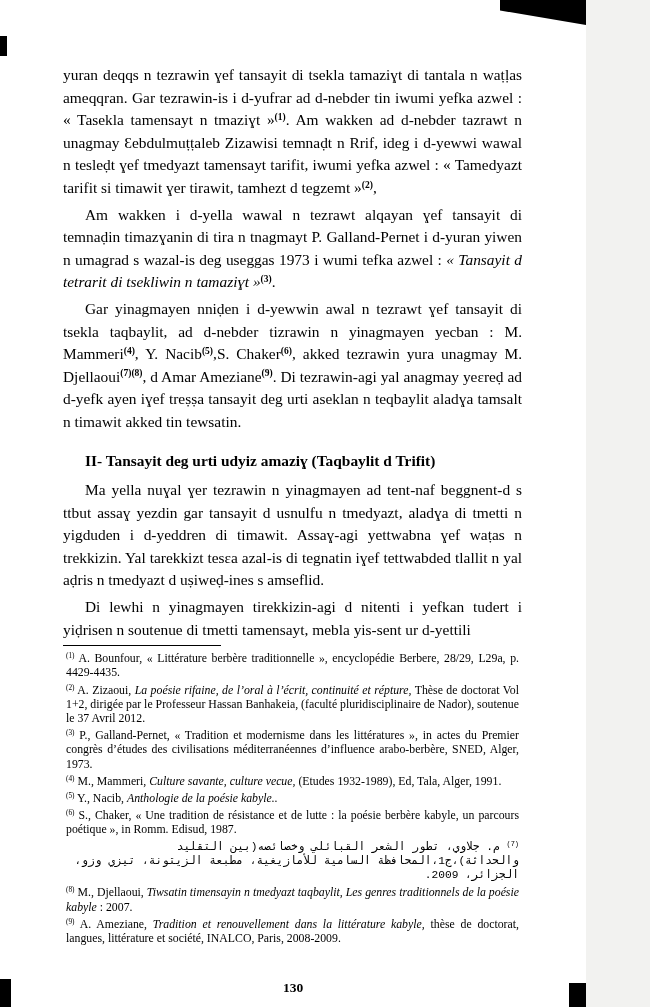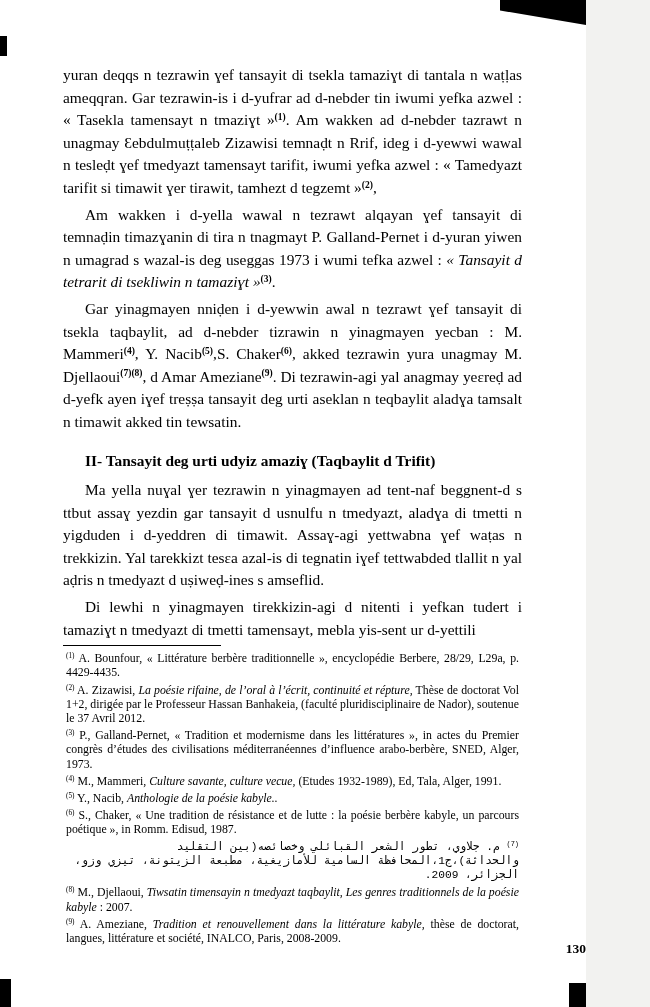--- a/index.html
+++ b/index.html
@@ -28,22 +28,22 @@
     font-size: 11.8px; line-height: 14.2px; text-align: justify;
   }
   .fn-rule { width: 158px; border-top: 1px solid #000; margin-bottom: 5px; }
   p.fn { margin: 3px; }
   p.fn.rtl {
     direction: rtl; text-align: right;
     font-family: Liberation Mono, monospace;
     font-size: 11.2px;
   }
   .page-number {
-    position: absolute; left: 0; right: 0; top: 941px;
-    text-align: right; font-weight: bold; font-size: 13.5px;
+    position: absolute; left: 0; right: 0; top: 980px;
+    text-align: center; font-weight: bold; font-size: 13.5px;
   }
   .scan-mark { position: absolute; background: #000; }
   .scan-mark.tr { top: 0; right: 0; width: 86px; height: 25px; clip-path: polygon(0 0, 100% 0, 100% 100%, 0 42%); }
   .scan-mark.tl { top: 36px; left: 0; width: 7px; height: 20px; }
   .scan-mark.bl { bottom: 0; left: 0; width: 11px; height: 28px; }
   .scan-mark.br { bottom: 0; right: 0; width: 17px; height: 24px; }
 </style>
 </head>
 <body>
 
@@ -53,27 +53,27 @@
   <div class="scan-mark tl"></div>
   <div class="scan-mark bl"></div>
   <div class="scan-mark br"></div>
 
   <main class="content">
     <p class="para"><span>yuran deqqs n tezrawin ɣef tansayit di tsekla tamaziɣt di tantala n waṭḷas ameqqran. Gar tezrawin-is i d-yufrar ad d-nebder tin iwumi yefka azwel : « Tasekla tamensayt n tmaziɣt »</span><sup class="bd">(1)</sup><span>. Am wakken ad d-nebder tazrawt n unagmay Ɛebdulmuṭṭaleb Zizawisi temnaḍt n Rrif, ideg i d-yewwi wawal n tesleḍt ɣef tmedyazt tamensayt tarifit, iwumi yefka azwel : « Tamedyazt tarifit si timawit ɣer tirawit, tamhezt d tegzemt »</span><sup class="bd">(2)</sup><span>,</span></p>
     <p class="para indent"><span>Am wakken i d-yella wawal n tezrawt alqayan ɣef tansayit di temnaḍin timazɣanin di tira n tnagmayt P. Galland-Pernet i d-yuran yiwen n umagrad s wazal-is deg useggas 1973 i wumi tefka azwel : </span><span class="it">« Tansayit d tetrarit di tsekliwin n tamaziɣt »</span><sup class="bd">(3)</sup><span>.</span></p>
     <p class="para indent"><span>Gar yinagmayen nniḍen i d-yewwin awal n tezrawt ɣef tansayit di tsekla taqbaylit, ad d-nebder tizrawin n yinagmayen yecban : M. Mammeri</span><sup class="bd">(4)</sup><span>, Y. Nacib</span><sup class="bd">(5)</sup><span>,S. Chaker</span><sup class="bd">(6)</sup><span>, akked tezrawin yura unagmay M. Djellaoui</span><sup class="bd">(7)(8)</sup><span>, d Amar Ameziane</span><sup class="bd">(9)</sup><span>. Di tezrawin-agi yal anagmay yeɛreḍ ad d-yefk ayen iɣef treṣṣa tansayit deg urti aseklan n teqbaylit aladɣa tamsalt n timawit akked tin tewsatin.</span></p>
     <h2 class="heading">II- Tansayit deg urti udyiz amaziɣ (Taqbaylit d Trifit)</h2>
     <p class="para indent"><span>Ma yella nuɣal ɣer tezrawin n yinagmayen ad tent-naf beggnent-d s ttbut assaɣ yezdin gar tansayit d usnulfu n tmedyazt, aladɣa di tmetti n yigduden i d-yeddren di timawit. Assaɣ-agi yettwabna ɣef waṭas n trekkizin. Yal tarekkizt tesɛa azal-is di tegnatin iɣef tettwabded tlallit n yal aḍris n tmedyazt d uṣiweḍ-ines s amseflid.</span></p>
-    <p class="para indent"><span>Di lewhi n yinagmayen tirekkizin-agi d nitenti i yefkan tudert i tamaziɣt n tmedyazt di tmetti tamensayt, mebla yis-sent ur d-yettili</span></p>
+    <p class="para indent"><span>Di lewhi n yinagmayen tirekkizin-agi d nitenti i yefkan tudert i yiḍrisen n soutenue di tmetti tamensayt, mebla yis-sent ur d-yettili</span></p>
   </main>
 
   <footer class="footnotes">
     <div class="fn-rule"></div>
     <p class="fn"><sup>(1)</sup><span> A. Bounfour, « Littérature berbère traditionnelle », encyclopédie Berbere, 28/29, L29a, p. 4429-4435.</span></p>
-    <p class="fn"><sup>(2)</sup><span> A. Zizawisi, </span><span class="it">La poésie rifaine, de l’oral à l’écrit, continuité et répture,</span><span> Thèse de doctorat Vol 1+2, dirigée par le Professeur  Hassan Banhakeia, (faculté pluridisciplinaire de Nador), soutenue le 37 Avril 2012.</span></p>
+    <p class="fn"><sup>(2)</sup><span> A. Zizaoui, </span><span class="it">La poésie rifaine, de l’oral à l’écrit, continuité et répture,</span><span> Thèse de doctorat Vol 1+2, dirigée par le Professeur  Hassan Banhakeia, (faculté pluridisciplinaire de Nador), soutenue le 37 Avril 2012.</span></p>
     <p class="fn"><sup>(3)</sup><span> P., Galland-Pernet, « Tradition et modernisme dans les littératures », in actes du Premier congrès d’études des civilisations méditerranéennes d’influence arabo-berbère, SNED, Alger, 1973.</span></p>
     <p class="fn"><sup>(4)</sup><span> M., Mammeri, </span><span class="it">Culture savante, culture vecue,</span><span> (Etudes 1932-1989), Ed, Tala, Alger, 1991.</span></p>
     <p class="fn"><sup>(5)</sup><span> Y., Nacib, </span><span class="it">Anthologie de la poésie kabyle..</span></p>
     <p class="fn"><sup>(6)</sup><span> S., Chaker, « Une tradition de résistance et de lutte : la poésie berbère kabyle, un parcours poétique », in  Romm. Edisud, 1987.</span></p>
     <p class="fn rtl"><sup>(7)</sup><span> م. جلاوي، تطور الشعر القبائلي وخصائصه(بين التقليد والحداثة)،ج1،المحافظة السامية للأمازيغية، مطبعة الزيتونة، تيزي وزو، الجزائر، 2009.</span></p>
     <p class="fn"><sup>(8)</sup><span> M., Djellaoui, </span><span class="it">Tiwsatin timensayin n tmedyazt taqbaylit, Les genres traditionnels de la poésie kabyle</span><span> : 2007.</span></p>
     <p class="fn"><sup>(9)</sup><span> A. Ameziane, </span><span class="it">Tradition et renouvellement dans la littérature kabyle,</span><span> thèse de doctorat, langues, littérature et société, INALCO, Paris, 2008-2009.</span></p>
   </footer>
 
   <div class="page-number">130</div>

